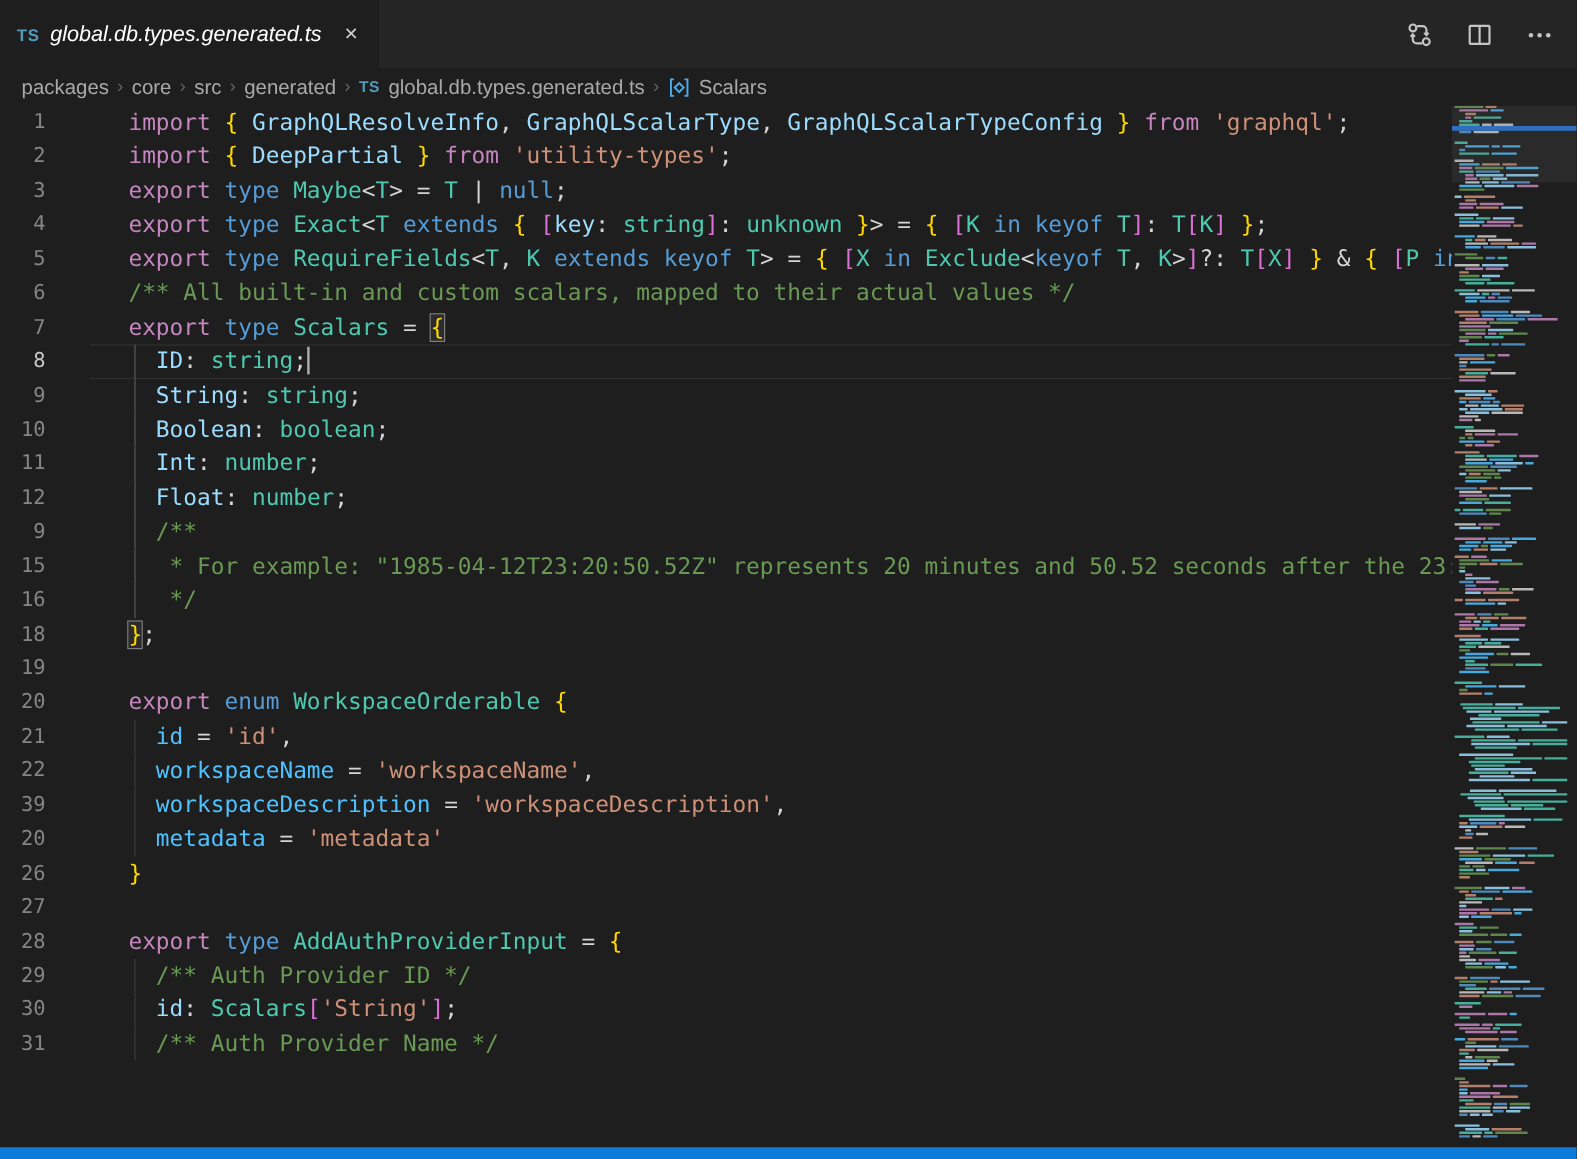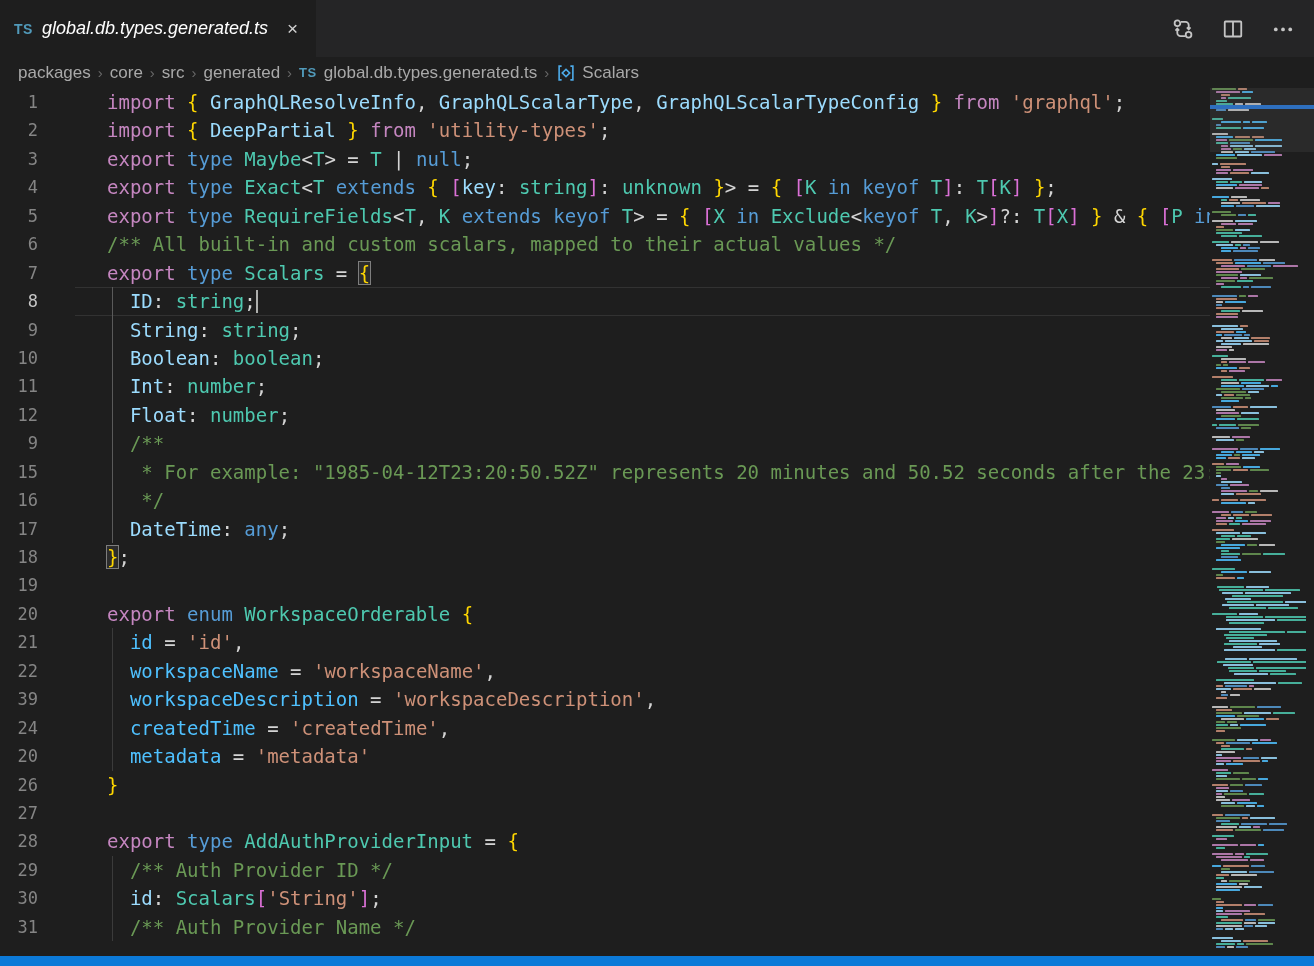--- a/index.html
+++ b/index.html
@@ -128,28 +128,26 @@
         <div class="code-line"><div class="ln">6</div><div class="code"><span class="tk-c">/** All built-in and custom scalars, mapped to their actual values */</span></div></div>
         <div class="code-line"><div class="ln">7</div><div class="code"><span class="tk-k">export </span><span class="tk-b">type </span><span class="tk-t">Scalars</span><span class="tk-p"> = </span><span class="tk-g1 boxed">{</span></div></div>
         <div class="code-line current"><div class="ln">8</div><div class="code ga"><span class="tk-p">  </span><span class="tk-v">ID</span><span class="tk-p">: </span><span class="tk-t">string</span><span class="tk-p">;</span><span class="cursor"></span></div></div>
         <div class="code-line"><div class="ln">9</div><div class="code ga"><span class="tk-p">  </span><span class="tk-v">String</span><span class="tk-p">: </span><span class="tk-t">string</span><span class="tk-p">;</span></div></div>
         <div class="code-line"><div class="ln">10</div><div class="code ga"><span class="tk-p">  </span><span class="tk-v">Boolean</span><span class="tk-p">: </span><span class="tk-t">boolean</span><span class="tk-p">;</span></div></div>
         <div class="code-line"><div class="ln">11</div><div class="code ga"><span class="tk-p">  </span><span class="tk-v">Int</span><span class="tk-p">: </span><span class="tk-t">number</span><span class="tk-p">;</span></div></div>
         <div class="code-line"><div class="ln">12</div><div class="code ga"><span class="tk-p">  </span><span class="tk-v">Float</span><span class="tk-p">: </span><span class="tk-t">number</span><span class="tk-p">;</span></div></div>
         <div class="code-line"><div class="ln">9</div><div class="code ga"><span class="tk-c">  /**</span></div></div>
         <div class="code-line"><div class="ln">15</div><div class="code ga"><span class="tk-c">   * For example: "1985-04-12T23:20:50.52Z" represents 20 minutes and 50.52 seconds after the 23:</span></div></div>
         <div class="code-line"><div class="ln">16</div><div class="code ga"><span class="tk-c">   */</span></div></div>
-        <div class="code-line"><div class="ln">17</div><div class="code ga"><span class="tk-p">  </span><span class="tk-v">DateTime</span><span class="tk-p">: </span><span class="tk-b">any</span><span class="tk-p">;</span></div></div>
         <div class="code-line"><div class="ln">18</div><div class="code"><span class="tk-g1 boxed">}</span><span class="tk-p">;</span></div></div>
         <div class="code-line"><div class="ln">19</div><div class="code"></div></div>
         <div class="code-line"><div class="ln">20</div><div class="code"><span class="tk-k">export </span><span class="tk-b">enum </span><span class="tk-t">WorkspaceOrderable </span><span class="tk-g1">{</span></div></div>
         <div class="code-line"><div class="ln">21</div><div class="code gn"><span class="tk-p">  </span><span class="tk-e">id</span><span class="tk-p"> = </span><span class="tk-s">'id'</span><span class="tk-p">,</span></div></div>
         <div class="code-line"><div class="ln">22</div><div class="code gn"><span class="tk-p">  </span><span class="tk-e">workspaceName</span><span class="tk-p"> = </span><span class="tk-s">'workspaceName'</span><span class="tk-p">,</span></div></div>
         <div class="code-line"><div class="ln">39</div><div class="code gn"><span class="tk-p">  </span><span class="tk-e">workspaceDescription</span><span class="tk-p"> = </span><span class="tk-s">'workspaceDescription'</span><span class="tk-p">,</span></div></div>
-        <div class="code-line"><div class="ln">24</div><div class="code gn"><span class="tk-p">  </span><span class="tk-e">createdTime</span><span class="tk-p"> = </span><span class="tk-s">'createdTime'</span><span class="tk-p">,</span></div></div>
         <div class="code-line"><div class="ln">20</div><div class="code gn"><span class="tk-p">  </span><span class="tk-e">metadata</span><span class="tk-p"> = </span><span class="tk-s">'metadata'</span></div></div>
         <div class="code-line"><div class="ln">26</div><div class="code"><span class="tk-g1">}</span></div></div>
         <div class="code-line"><div class="ln">27</div><div class="code"></div></div>
         <div class="code-line"><div class="ln">28</div><div class="code"><span class="tk-k">export </span><span class="tk-b">type </span><span class="tk-t">AddAuthProviderInput</span><span class="tk-p"> = </span><span class="tk-g1">{</span></div></div>
         <div class="code-line"><div class="ln">29</div><div class="code gn"><span class="tk-c">  /** Auth Provider ID */</span></div></div>
         <div class="code-line"><div class="ln">30</div><div class="code gn"><span class="tk-p">  </span><span class="tk-v">id</span><span class="tk-p">: </span><span class="tk-t">Scalars</span><span class="tk-g2">[</span><span class="tk-s">'String'</span><span class="tk-g2">]</span><span class="tk-p">;</span></div></div>
         <div class="code-line"><div class="ln">31</div><div class="code gn"><span class="tk-c">  /** Auth Provider Name */</span></div></div>
       </div>
     <div class="minimap">
       <div class="minimap-content">

